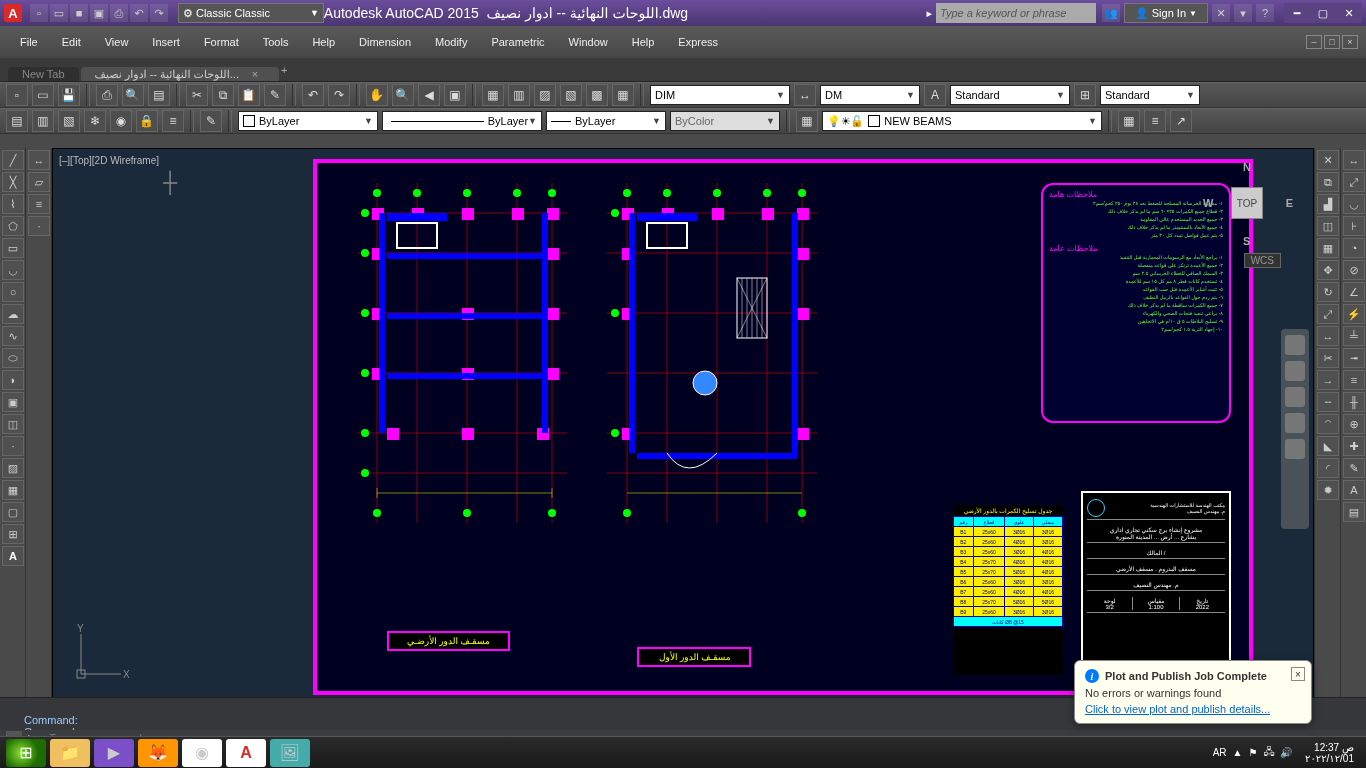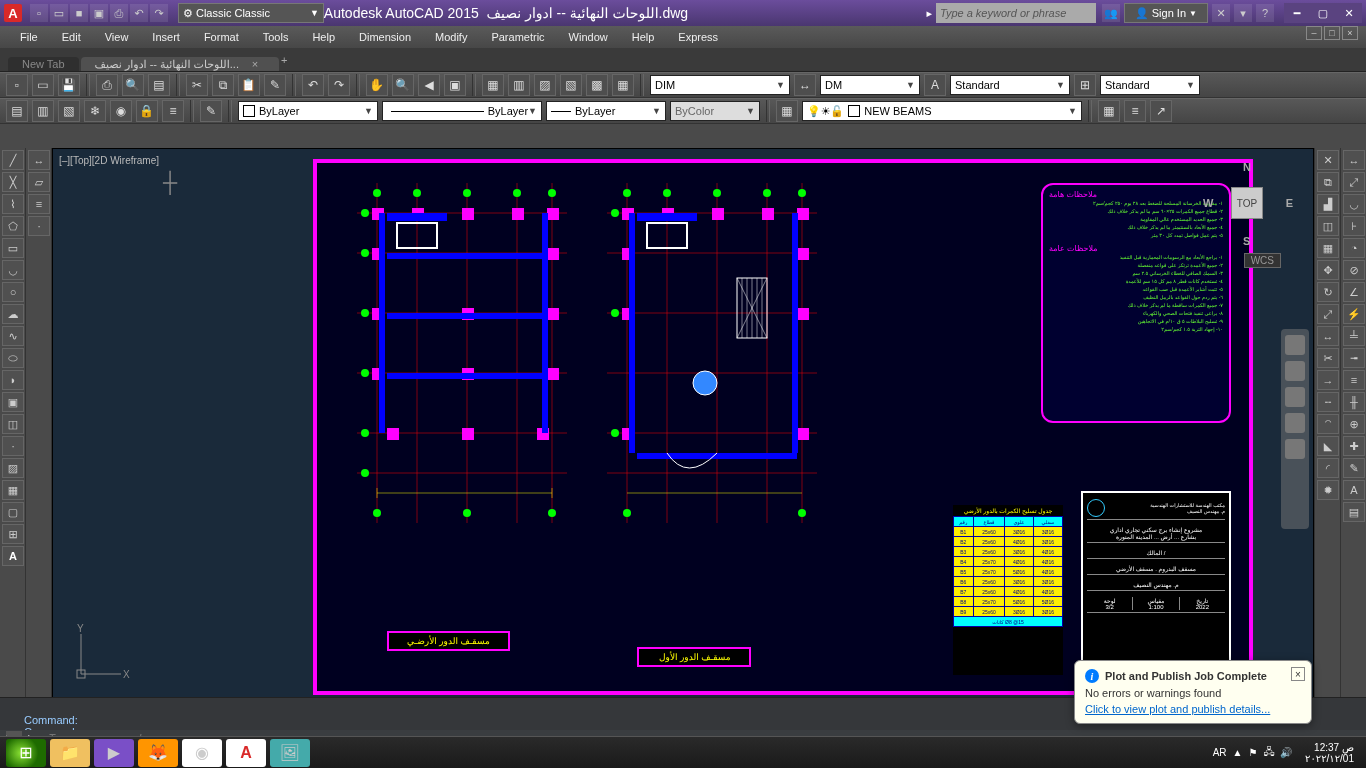--- a/index.html
+++ b/index.html
@@ -8,21 +8,21 @@
 .titlebar .logo { width: 18px; height: 18px; background: #d92929; margin-right: 8px; border-radius: 2px; display:flex;align-items:center;justify-content:center;color:#fff;font-weight:bold;font-size:13px; }
 .titlebar .qat { display: flex; gap: 2px; }
 .titlebar .qat-btn { width: 18px; height: 18px; background: rgba(255,255,255,0.1); display:flex;align-items:center;justify-content:center; }
 .titlebar .workspace-sel { margin-left: 10px; display:flex; align-items:center; background:#555; border:1px solid #777; height:20px; padding:0 4px; color:#fff;}
 .titlebar .app-title { flex: 1; text-align: left; color: #fff; font-size: 14px; }
 .titlebar .search { width: 160px; height: 20px; background: #aaa; color:#555; padding:0 4px; display:flex; align-items:center; font-style:italic;}
 .titlebar .right-btns { display: flex; gap: 4px; margin-left:6px; align-items:center; }
 .titlebar .signin { background:#555; border:1px solid #777; color:#fff; padding:2px 10px; height:20px; display:flex;align-items:center;}
 .titlebar .win-btns { display:flex; gap:0; margin-left:10px; }
 .titlebar .win-btn { width:26px; height:20px; background:#5a4380; display:flex;align-items:center;justify-content:center; color:#fff;}
-.menubar { height: 22px; background: linear-gradient(#5a5a5a,#474747); display: flex; padding: 0 8px; }
+.menubar { height: 22px; background: linear-gradient(#5a5a5a,#474747); display: flex; align-items: center; padding: 16px 8px; }
 .menubar .menu-item { padding: 0 12px; color: #eee; line-height:22px; }
 .menubar .mdi { margin-left:auto; display:flex; gap:2px;}
 .menubar .mdi span{ width:16px;height:14px;border:1px solid #888;display:flex;align-items:center;justify-content:center;font-size:9px;}
 .doc-tabs { height: 24px; background: #3a3a3a; display: flex; align-items: flex-end; padding: 0 8px; gap:2px; border-bottom:1px solid #222;}
 .doc-tab { height: 14px; padding: 0 14px; background: #505050; color:#ccc; border-radius: 4px 4px 0 0; display:flex; align-items:center; gap:6px; font-size:11px;}
 .doc-tab.new { background:#2f2f2f; color:#888;}
 .doc-tab .x, .plus-tab { width:20px; text-align:center; color:#aaa; }
 .plus-tab{display:flex;align-items:center;height:22px;}
 .toolbar-strip { height: 26px; background: linear-gradient(#585858,#454545); display:flex; align-items:center; padding:0 6px; gap:4px; border-bottom:1px solid #333; border-top:1px solid #666;}
 .tbtn { width:22px; height:22px; background:#4e4e4e; border:1px solid #666; display:flex;align-items:center;justify-content:center; color:#ddd; font-size:12px;}
@@ -218,21 +218,21 @@
   <div class="dropdown" style="width:160px">
       <span style="flex:1;border-top:1px solid #000;margin:0 4px;"></span>
       <span>ByLayer</span>
       <span class="arrow">▼</span>
     </div>
   <div class="dropdown" style="width:120px">
       <span style="border-top:1px solid #000;width:20px;margin-right:4px;"></span>
       <span>ByLayer</span>
       <span class="arrow">▼</span>
     </div>
-  <div class="dropdown" style="width:90px;background:#ddd;color:#666">
+  <div class="dropdown" style="width:110px;background:#ddd;color:#666">
       <span>ByColor</span>
       <span class="arrow">▼</span>
     </div>
   <div class="tsep"></div>
   <div class="tbtn">▦</div>
   <div class="dropdown" style="width:280px">
     <span>💡</span>
     <span>☀</span>
     <span>🔓</span>
     <span style="width:12px;height:12px;border:1px solid #000;margin:0 4px;"></span>

